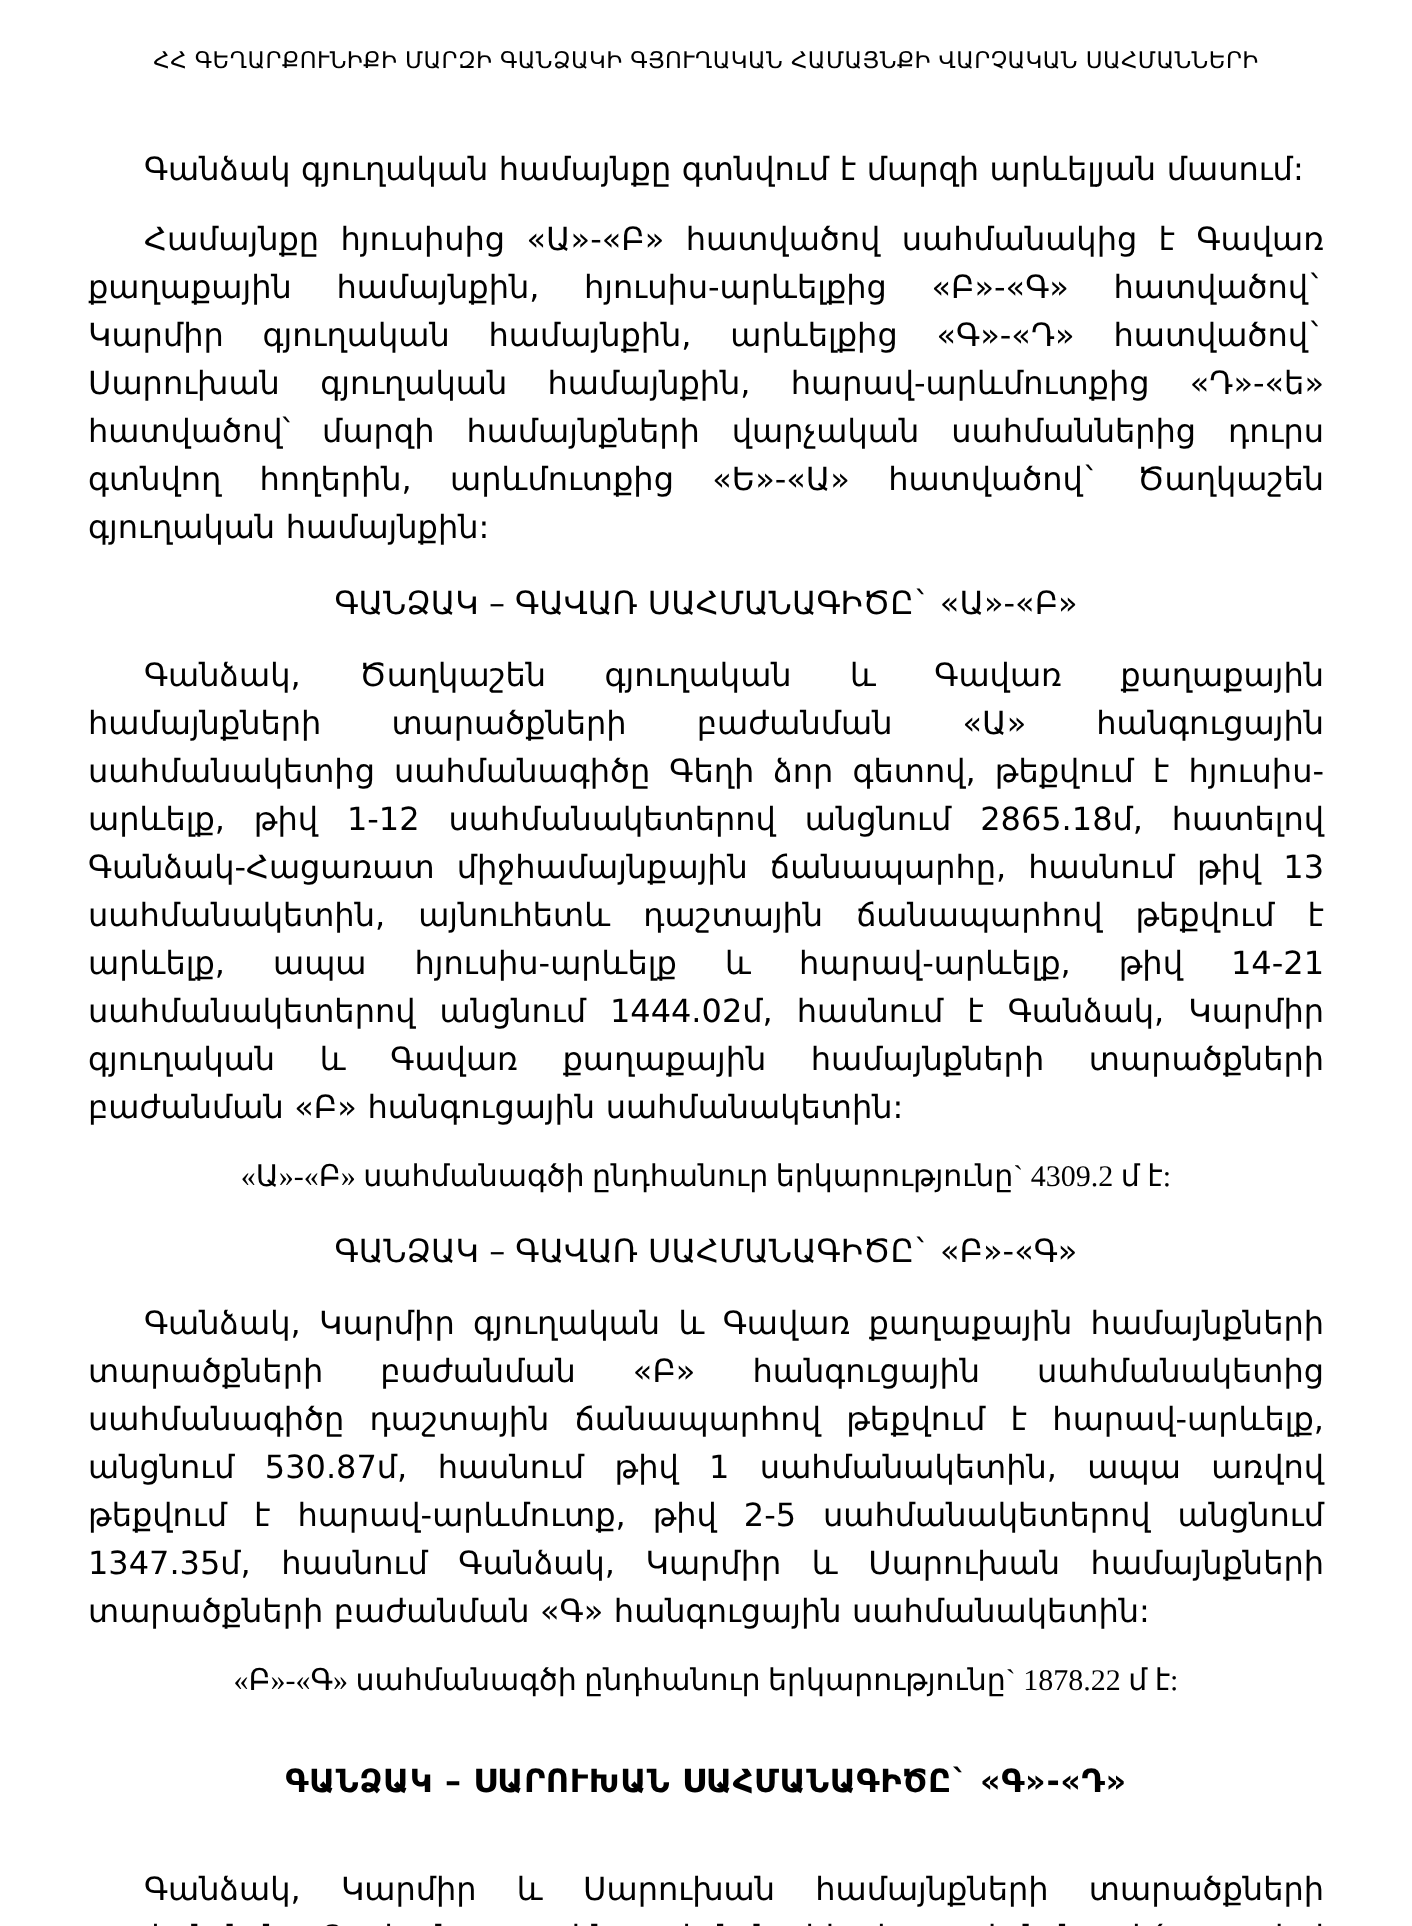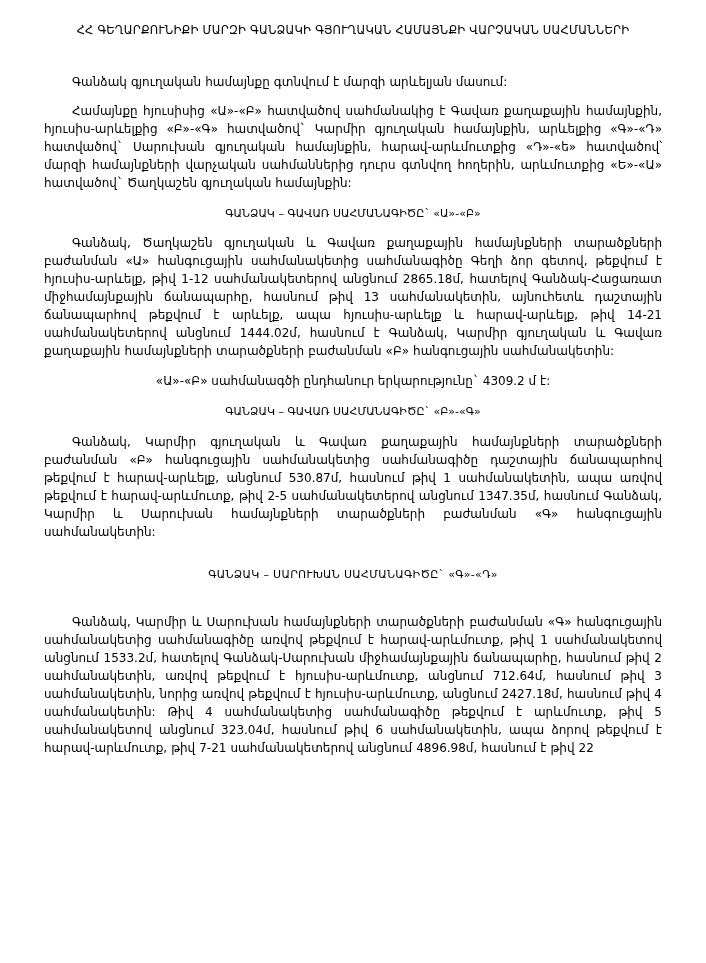--- a/index.html
+++ b/index.html
@@ -26,48 +26,50 @@
     line-height: 1.45;
     letter-spacing: 0.2px;
     margin: 4px 6px 0 6px;
     font-weight: normal;
   }
   .body-block {
     margin-top: 34px;
   }
   p.para {
     margin: 0 0 12px 0;
-    font-size: 12px;
+    font-size: 16px;
     line-height: 1.5;
     text-align: justify;
     text-indent: 28px;
     word-spacing: 0.2px;
   }
   p.para.tight {
     margin-bottom: 11px;
   }
   p.section-head {
     margin: 14px 0 12px 0;
-    font-size: 11px;
+    font-size: 16px;
     line-height: 1.5;
     text-align: center;
     text-indent: 0;
   }
   p.section-head.wide {
     letter-spacing: 0.3px;
   }
   p.result-line {
     margin: 0 0 12px 0;
-    font-size: 12px;
+    font-size: 15px;
     line-height: 1.5;
     text-align: center;
     text-indent: 0;
+    font-family: Liberation Serif, serif;
   }
   p.gap-before {
     margin-top: 26px;
+    font-weight: bold;
   }
   p.big-gap-after {
     margin-bottom: 30px;
   }
 </style>
 </head>
 <body>
 
 <div class="page">
 
@@ -79,18 +81,19 @@
 
     <p class="para tight">Գանձակ գյուղական համայնքը գտնվում է մարզի արևելյան մասում:</p>
     <p class="para">Համայնքը հյուսիսից «Ա»-«Բ» հատվածով սահմանակից է Գավառ քաղաքային համայնքին, հյուսիս-արևելքից «Բ»-«Գ» հատվածով` Կարմիր գյուղական համայնքին, արևելքից  «Գ»-«Դ» հատվածով` Սարուխան գյուղական համայնքին, հարավ-արևմուտքից «Դ»-«ե» հատվածով՝ մարզի համայնքների վարչական սահմաններից դուրս գտնվող հողերին, արևմուտքից «Ե»-«Ա» հատվածով` Ծաղկաշեն գյուղական համայնքին:</p>
 
     <p class="section-head">ԳԱՆՁԱԿ – ԳԱՎԱՌ ՍԱՀՄԱՆԱԳԻԾԸ` «Ա»-«Բ»</p>
     <p class="para">Գանձակ, Ծաղկաշեն գյուղական և Գավառ քաղաքային համայնքների տարածքների բաժանման «Ա»  հանգուցային սահմանակետից սահմանագիծը Գեղի ձոր գետով, թեքվում է հյուսիս-արևելք, թիվ 1-12 սահմանակետերով անցնում 2865.18մ, հատելով Գանձակ-Հացառատ միջհամայնքային ճանապարհը, հասնում թիվ 13 սահմանակետին, այնուհետև դաշտային ճանապարհով թեքվում է արևելք, ապա հյուսիս-արևելք և հարավ-արևելք, թիվ 14-21 սահմանակետերով անցնում 1444.02մ, հասնում է Գանձակ, Կարմիր գյուղական և Գավառ քաղաքային համայնքների տարածքների բաժանման «Բ»  հանգուցային սահմանակետին:</p>
     <p class="result-line">«Ա»-«Բ»  սահմանագծի ընդհանուր երկարությունը` 4309.2  մ է:</p>
 
     <p class="section-head">ԳԱՆՁԱԿ – ԳԱՎԱՌ ՍԱՀՄԱՆԱԳԻԾԸ` «Բ»-«Գ»</p>
     <p class="para">Գանձակ, Կարմիր գյուղական և Գավառ քաղաքային համայնքների տարածքների բաժանման «Բ»  հանգուցային սահմանակետից սահմանագիծը դաշտային ճանապարհով թեքվում է հարավ-արևելք, անցնում 530.87մ, հասնում թիվ 1 սահմանակետին, ապա առվով թեքվում է հարավ-արևմուտք, թիվ 2-5 սահմանակետերով անցնում 1347.35մ, հասնում  Գանձակ, Կարմիր և Սարուխան համայնքների տարածքների բաժանման «Գ» հանգուցային սահմանակետին:</p>
+    <p class="result-line">«Բ»-«Գ»  սահմանագծի ընդհանուր երկարությունը` 1878.22  մ է:</p>
 
     <p class="section-head wide gap-before big-gap-after">ԳԱՆՁԱԿ – ՍԱՐՈՒԽԱՆ ՍԱՀՄԱՆԱԳԻԾԸ`  «Գ»-«Դ»</p>
     <p class="para">Գանձակ, Կարմիր և Սարուխան  համայնքների տարածքների բաժանման «Գ» հանգուցային սահմանակետից սահմանագիծը առվով թեքվում է հարավ-արևմուտք, թիվ  1  սահմանակետով  անցնում  1533.2մ,  հատելով  Գանձակ-Սարուխան միջհամայնքային ճանապարհը, հասնում թիվ 2 սահմանակետին, առվով թեքվում է հյուսիս-արևմուտք, անցնում 712.64մ, հասնում թիվ 3 սահմանակետին, նորից առվով թեքվում է հյուսիս-արևմուտք, անցնում 2427.18մ, հասնում թիվ 4 սահմանակետին: Թիվ 4 սահմանակետից սահմանագիծը թեքվում է արևմուտք, թիվ 5 սահմանակետով անցնում 323.04մ, հասնում թիվ 6 սահմանակետին, ապա ձորով թեքվում է հարավ-արևմուտք, թիվ 7-21 սահմանակետերով անցնում 4896.98մ, հասնում է թիվ 22</p>
 
   </div>
 </div>
 
 </body></html>

